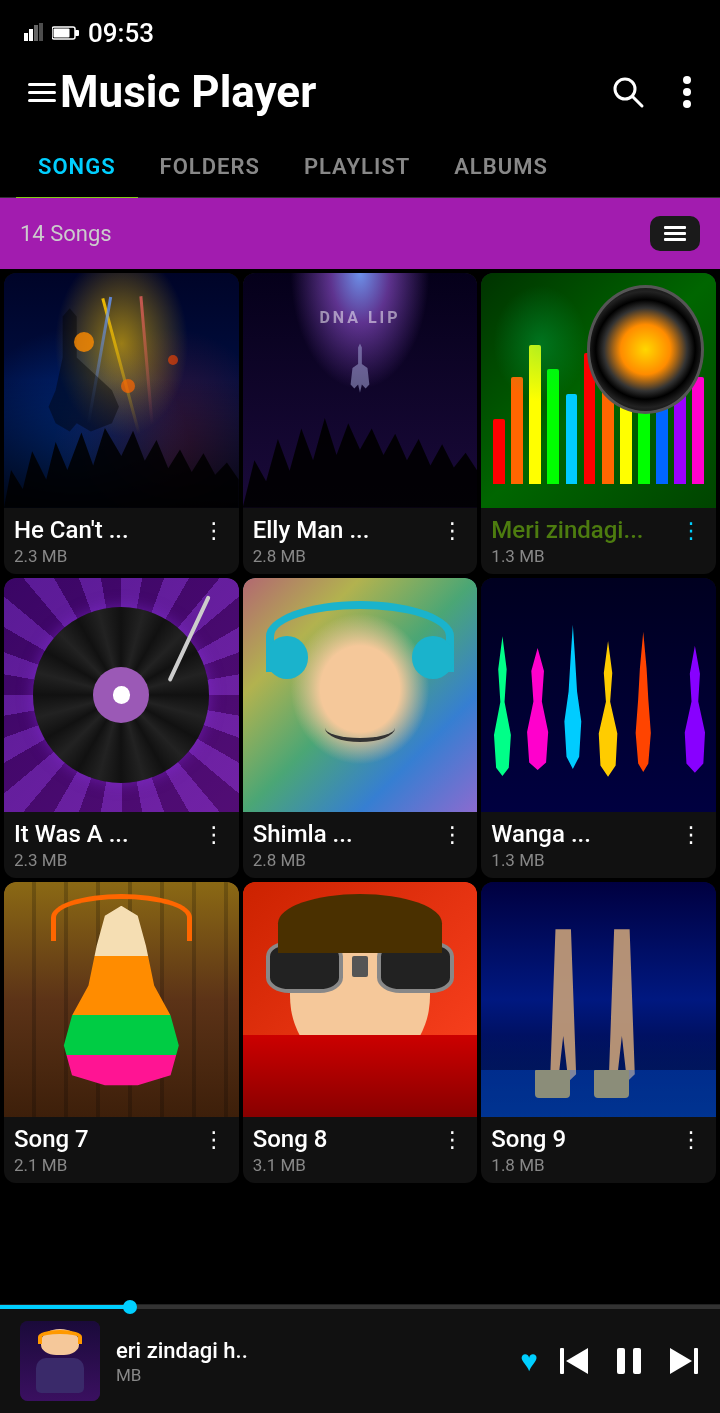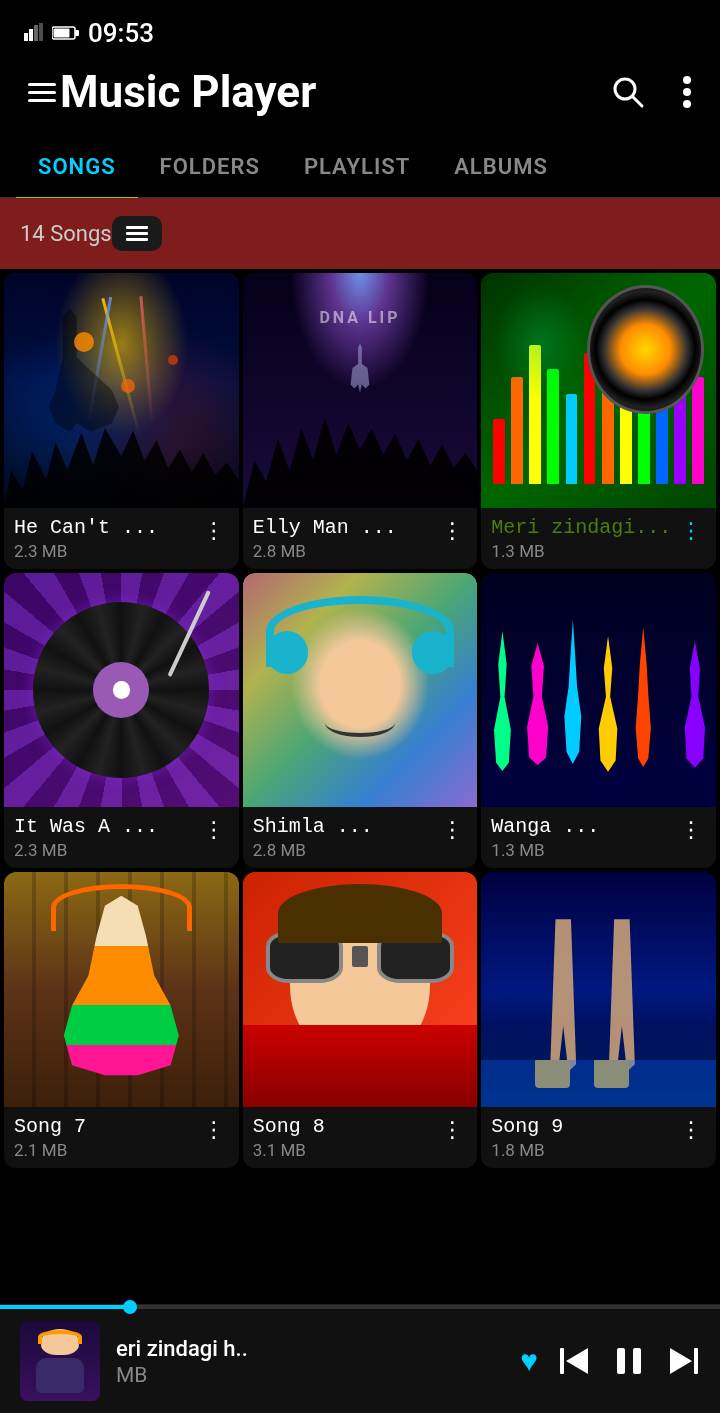--- a/index.html
+++ b/index.html
@@ -93,22 +93,23 @@
     }
     .tab.active {
       color: #00cfff;
       border-bottom: 1px solid #84cc16;
     }
 
     
     .songs-header {
       display: flex;
       align-items: center;
+      justify-content: space-between;
       padding: 18px 20px;
-      background: #7f1d1d;
+      background: #a21caf;
     }
     .songs-count {
       font-size: 22px;
       color: #ccc;
     }
     .list-view-btn {
       background: #1a1a1a;
       border: none;
       border-radius: 10px;
       padding: 10px 14px;
@@ -159,27 +160,26 @@
     }
 
     .song-info {
       padding: 8px 10px;
       display: flex;
       align-items: flex-start;
       justify-content: space-between;
     }
     .song-text { flex: 1; }
     .song-title {
-      font-size: 20px;
+      font-size: 24px;
       font-weight: 500;
       color: #fff;
       white-space: nowrap;
       overflow: hidden;
       text-overflow: ellipsis;
-      font-family: Liberation Mono, monospace;
     }
     .song-title.active {
       color: #4d7c0f;
     }
     .song-size {
       font-size: 17px;
       color: #888;
       margin-top: 2px;
     }
     .song-more {
@@ -240,21 +240,21 @@
     }
     .mini-info {
       flex: 1;
     }
     .mini-title {
       font-size: 22px;
       font-weight: 500;
       color: #fff;
     }
     .mini-size {
-      font-size: 21px;
+      font-size: 17px;
       color: #888;
       margin-top: 2px;
     }
     .mini-controls {
       display: flex;
       align-items: center;
       gap: 20px;
     }
     .ctrl-btn {
       background: none;

